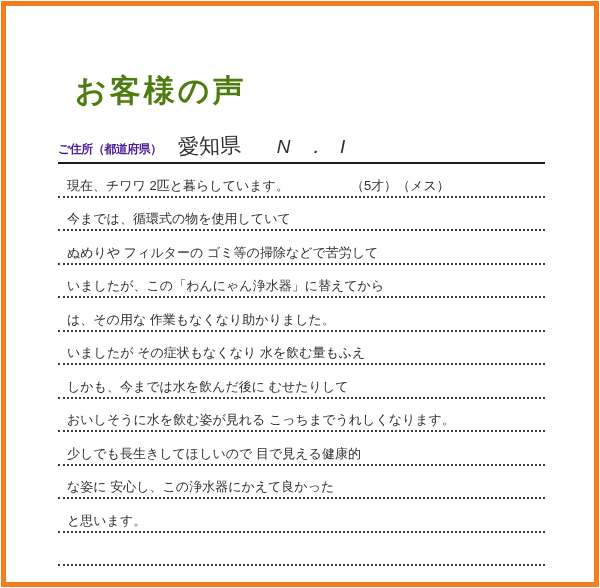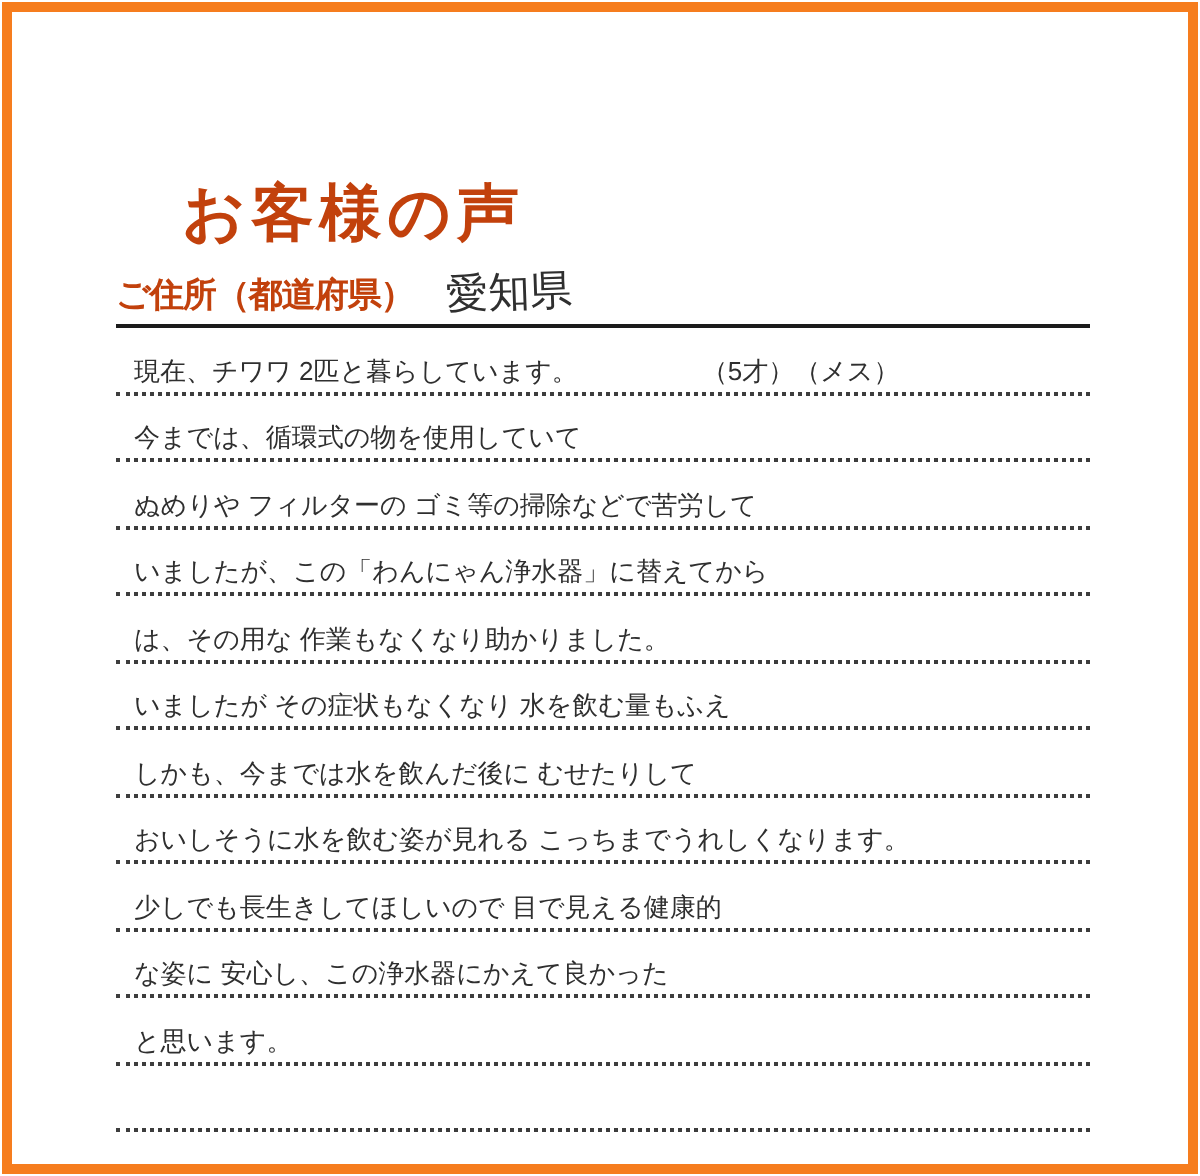--- a/index.html
+++ b/index.html
@@ -17,44 +17,44 @@
     width: 588px; height: 576px;
     border: 5px solid #f67d1e;
     background: #ffffff;
   }
   .sheet { position: absolute; inset: 0; }
 
   .page-title {
     position: absolute;
     top: 64px;
     left: 69px;
-    margin: 16px;
+    margin: 0;
     font-family: "Liberation Serif", "DejaVu Serif", serif;
     font-weight: 700;
     font-size: 31px;
     letter-spacing: 3px;
-    color: #c2410c;
+    color: #4d7c0f;
     white-space: nowrap;
   }
 
   .form-row {
     position: absolute;
     top: 126px;
     left: 52px;
     width: 487px;
     height: 30px;
     border-bottom: 2px solid #1b1b1b;
     display: flex;
     align-items: baseline;
     white-space: nowrap;
   }
   .form-label {
     font-weight: 700;
-    font-size: 17px;
-    color: #c2410c;
+    font-size: 12px;
+    color: #4c1d95;
     letter-spacing: -0.5px;
   }
   .hand {
     color: #2f2f2f;
   }
   .address-value {
     font-size: 21px;
     margin-left: 16px;
     transform: rotate(-2deg);
   }
@@ -91,20 +91,21 @@
 <body>
 
 <div class="frame" style="border-color: rgb(246, 125, 30);">
   <div class="sheet">
 
     <h1 class="page-title">お客様の声</h1>
 
     <div class="form-row">
       <span class="form-label">ご住所（都道府県）</span>
       <span class="hand address-value">愛知県</span>
+      <span class="hand name-value">N ． I</span>
     </div>
 
     <div class="lines">
       <div class="line-row">
         <span class="hand">現在、チワワ 2匹と暮らしています。</span>
         <span class="hand age-note">（5才）（メス）</span>
       </div>
       <div class="line-row">
         <span class="hand">今までは、循環式の物を使用していて</span>
       </div>

